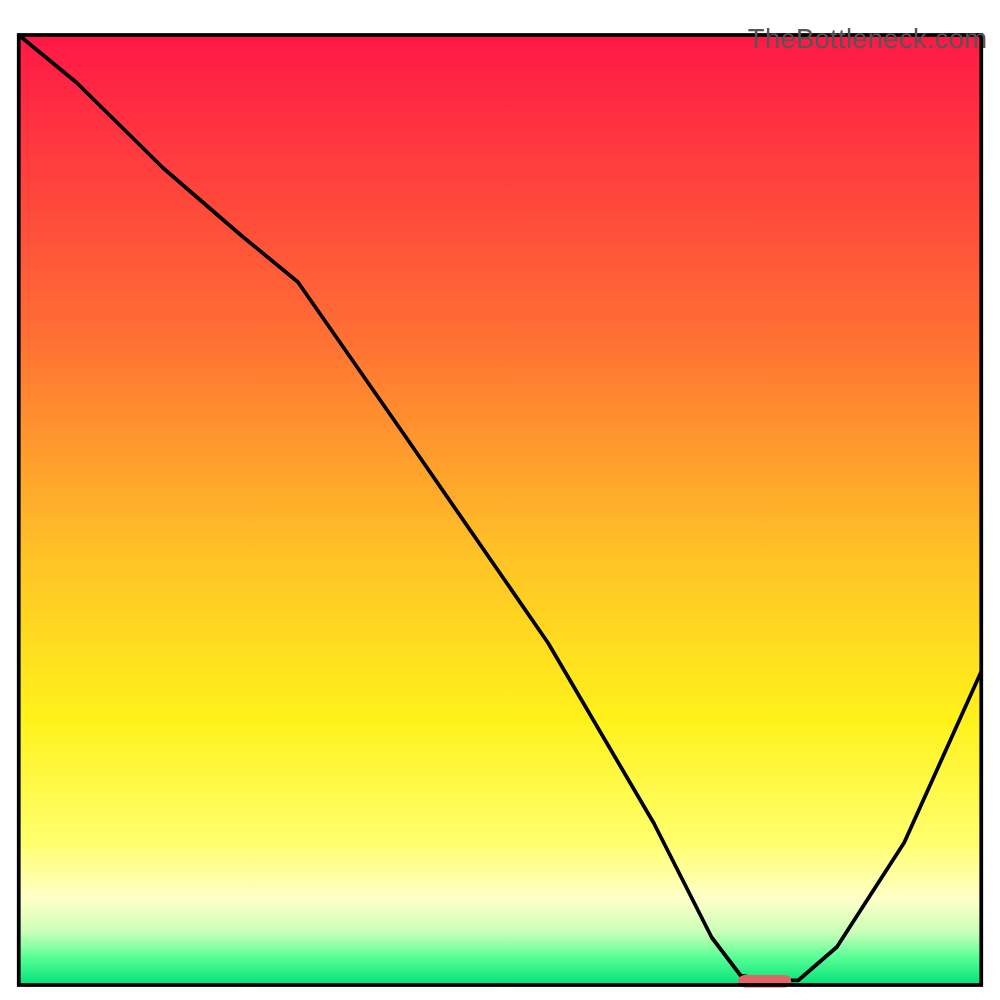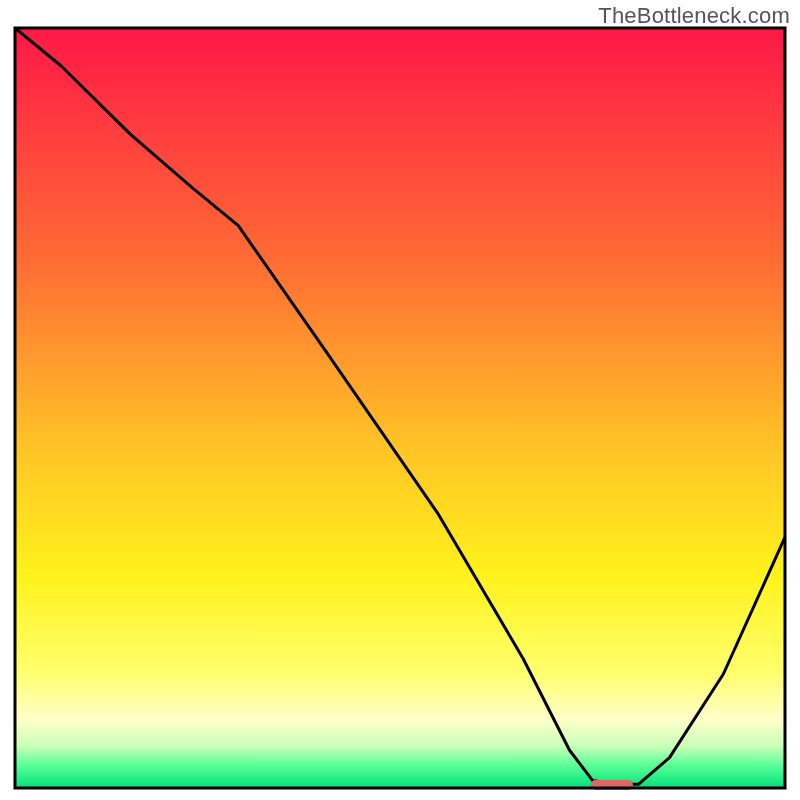--- a/index.html
+++ b/index.html
@@ -11,21 +11,21 @@
     background: #ffffff;
     font-family: Arial, Helvetica, sans-serif;
   }
   .stage {
     position: relative;
     width: 800px;
     height: 800px;
   }
   .attribution {
     position: absolute;
-    top: 3px;
+    top: 18px;
     right: 10px;
     font-size: 22px;
     font-weight: 400;
     color: #555558;
     letter-spacing: 0.2px;
   }
   svg {
     position: absolute;
     top: 0;
     left: 0;

